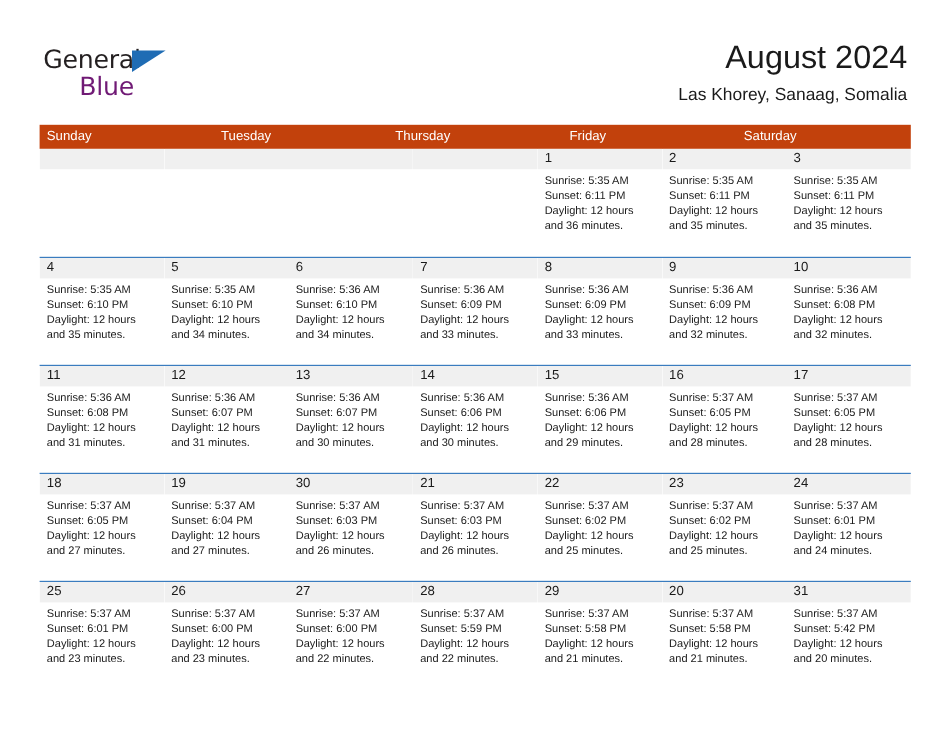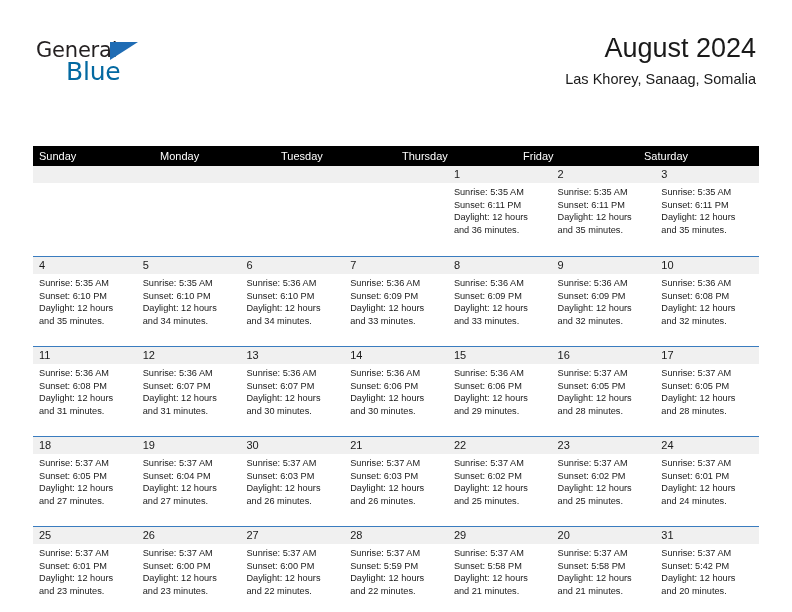--- a/index.html
+++ b/index.html
@@ -52,23 +52,23 @@
     top: 4px;
     width: 0;
     height: 0;
     border-left: 28px solid #1f6cb4;
     border-bottom: 18px solid transparent;
   }
   .logo-blue {
     position: absolute;
     left: 30px;
     top: 22px;
-    font-size: 25px;
+    font-size: 21px;
     letter-spacing: -0.2px;
-    color: #0369a1;
+    color: #701a75;
     font-family: "DejaVu Sans", sans-serif;
     line-height: 24px;
   }
   .title-wrap {
     position: absolute;
     right: 36px;
     top: 32px;
     text-align: right;
   }
   .cal-title {
@@ -90,23 +90,22 @@
   
   .calendar {
     position: absolute;
     left: 33px;
     top: 104px;
     width: 726px;
   }
   .weekdays {
     display: flex;
     width: 100%;
-    background: #000000;
+    background: #c2410c;
     height: 20px;
-    margin-top: 42px;
   }
   .weekday {
     flex: 1 1 0;
     color: #ffffff;
     font-size: 11px;
     line-height: 20px;
     padding-left: 6px;
     box-sizing: border-box;
     white-space: nowrap;
   }
@@ -165,21 +164,20 @@
       <div class="cal-title">August 2024</div>
       <div class="cal-subtitle">Las Khorey, Sanaag, Somalia</div>
     </div>
 
   </div>
 
   <div class="calendar">
 
     <div class="weekdays">
       <div class="weekday">Sunday</div>
-      <div class="weekday">Monday</div>
       <div class="weekday">Tuesday</div>
       <div class="weekday">Thursday</div>
       <div class="weekday">Friday</div>
       <div class="weekday">Saturday</div>
     </div>
 
     <div id="weeks-container">
         <div class="week">
           <div class="daycell empty">
             <div class="daynum"></div>

